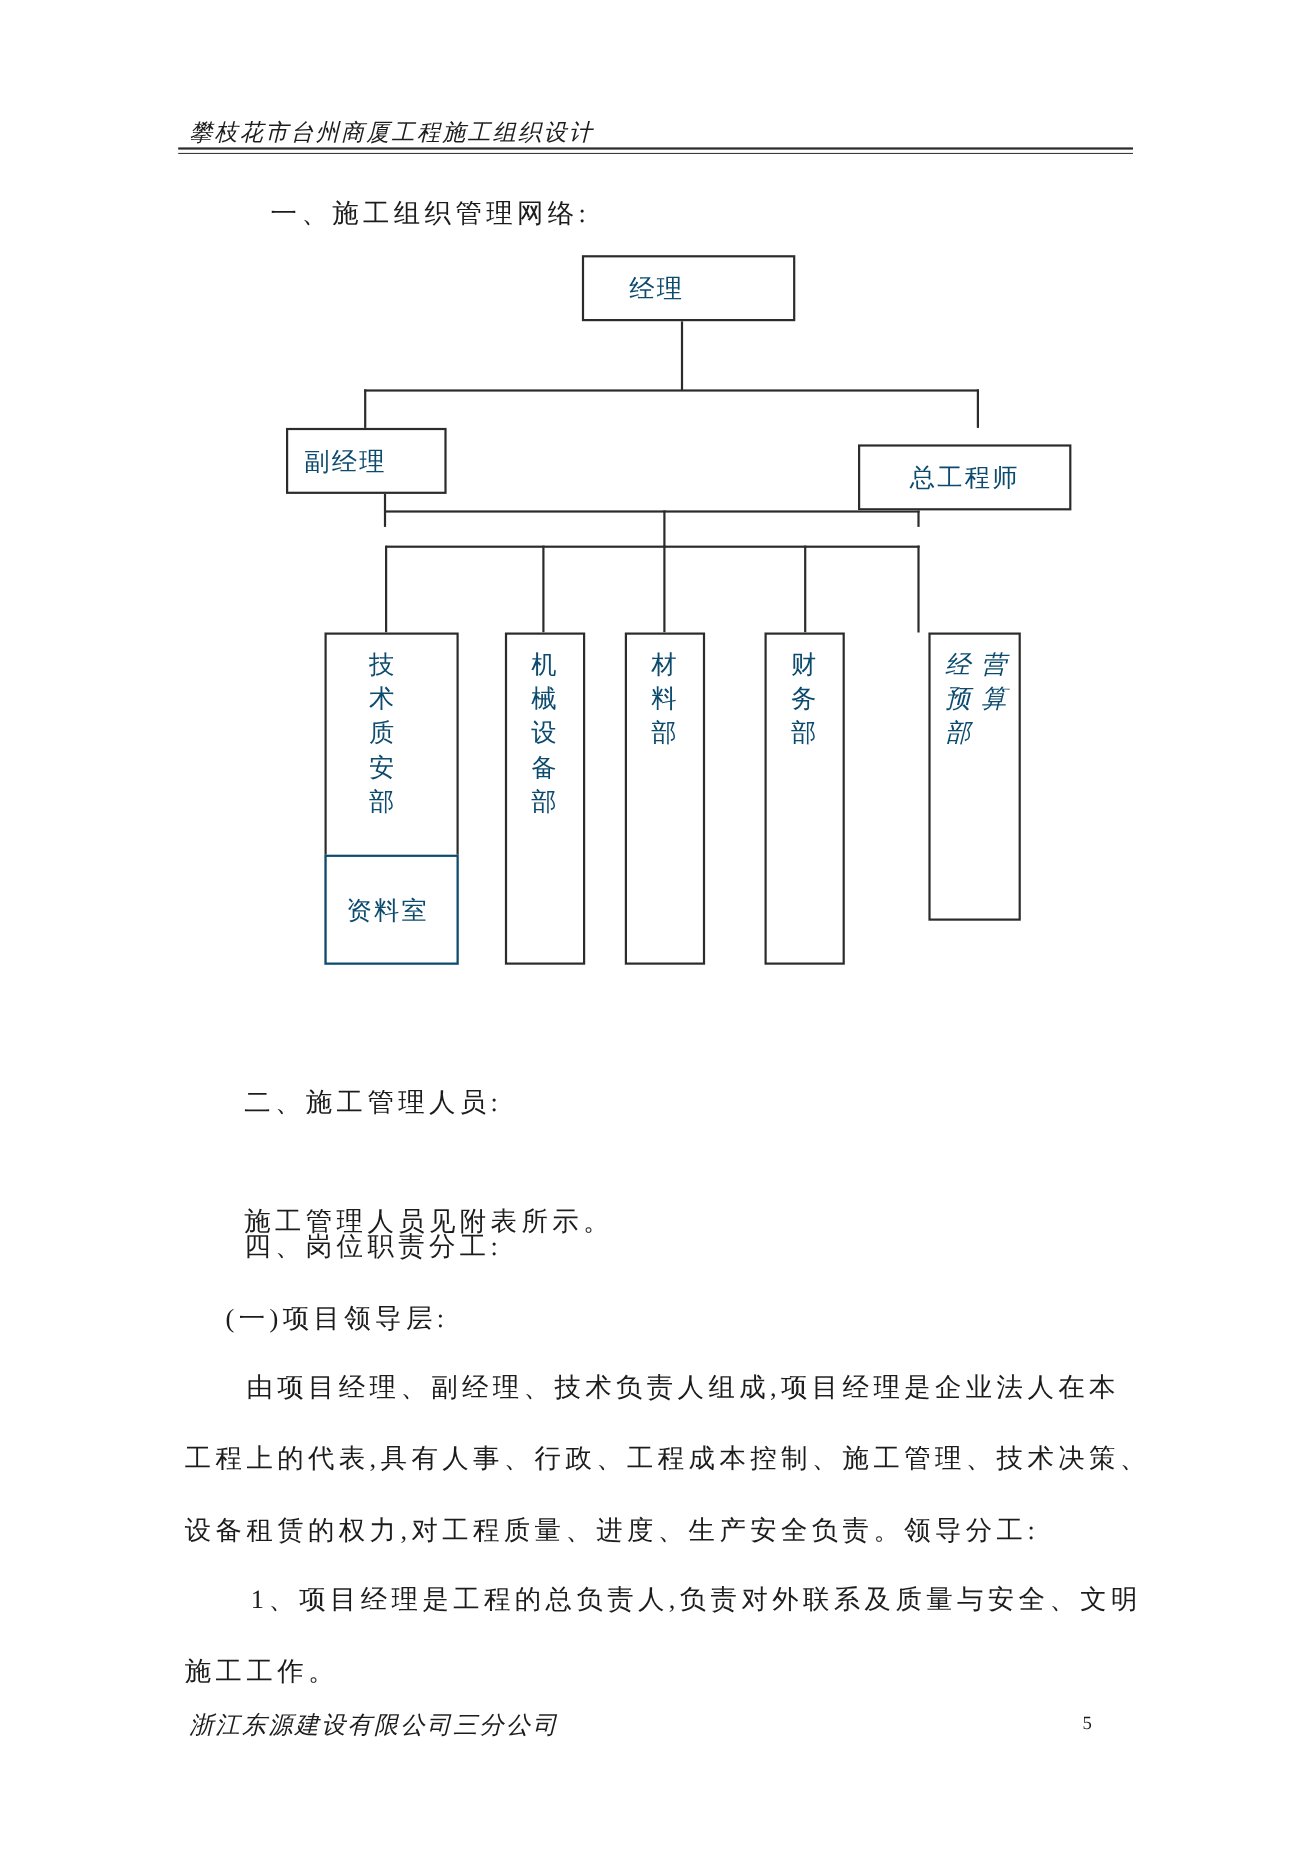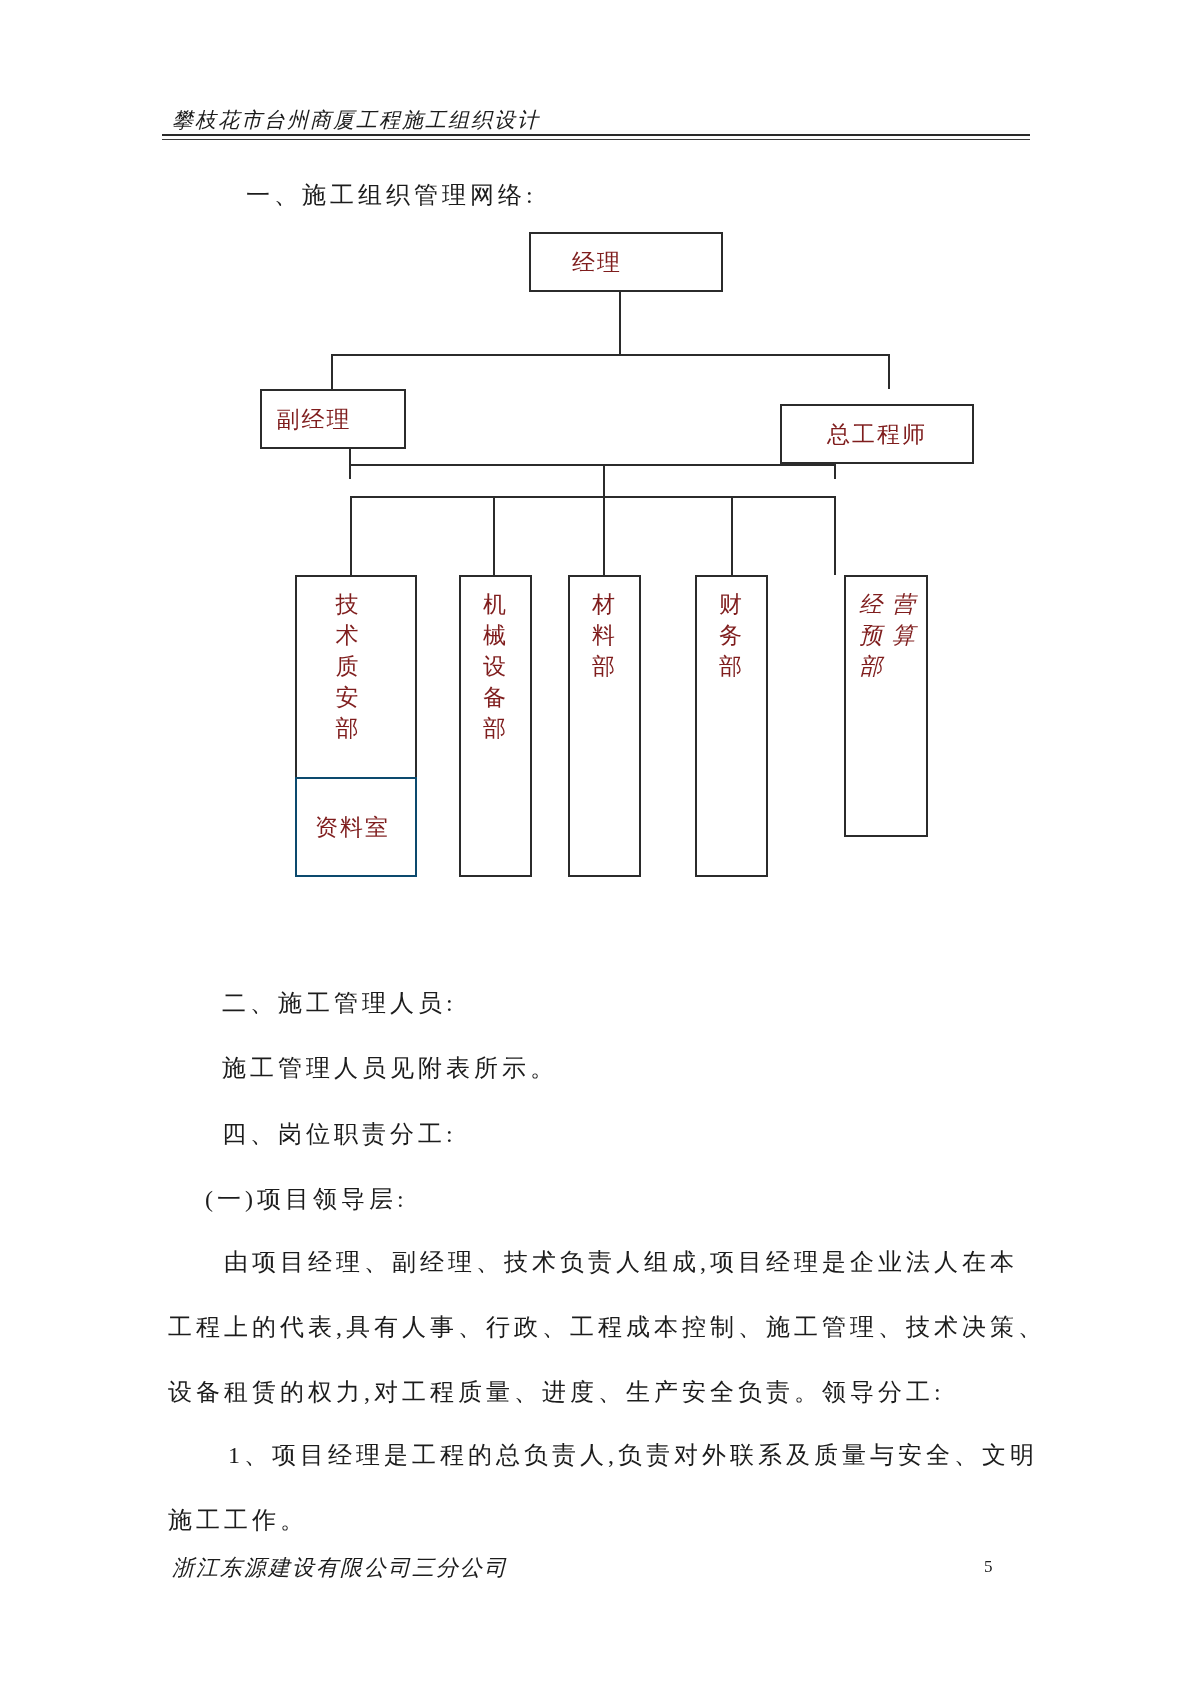--- a/index.html
+++ b/index.html
@@ -34,21 +34,21 @@
     line-height:30px;
   }
   
   .obox{
     position:absolute;
     border:2px solid #2b2b2b;
     background:#ffffff;
     box-sizing:border-box;
     font-size:23px;
     letter-spacing:2px;
-    color:#7f1d1d;
+    color:#0c4a6e;
   }
   .obox.hcenter{display:flex;align-items:center;justify-content:center;white-space:nowrap;}
   .vtext{
     white-space:pre-line;
     text-align:center;
     line-height:31px;
     padding-top:12px;
     box-sizing:border-box;
     height:100%;
   }
@@ -129,21 +129,21 @@
     </div>
 
     <div class="obox" style="left:844px;top:575px;width:84px;height:262px;font-style:italic;">
       <div class="vtext" style="text-align:left;padding-left:13px;">经 营
 预 算
 部</div>
     </div>
   </div>
 
   <div class="abs bodyline" style="left:222px;top:988px;">二、施工管理人员:</div>
-  <div class="abs bodyline" style="left:222px;top:1053px;">施工管理人员见附表所示。</div>
+  <div class="abs bodyline" style="left:222px;top:1096px;">施工管理人员见附表所示。</div>
   <div class="abs bodyline" style="left:222px;top:1119px;">四、岗位职责分工:</div>
   <div class="abs bodyline" style="left:205px;top:1184px;">(一)项目领导层:</div>
 
   <div class="abs bodyline" style="left:224px;top:1247px;">由项目经理、副经理、技术负责人组成,项目经理是企业法人在本</div>
   <div class="abs bodyline" style="left:168px;top:1312px;">工程上的代表,具有人事、行政、工程成本控制、施工管理、技术决策、</div>
   <div class="abs bodyline" style="left:168px;top:1377px;">设备租赁的权力,对工程质量、进度、生产安全负责。领导分工:</div>
   <div class="abs bodyline" style="left:228px;top:1440px;">1、项目经理是工程的总负责人,负责对外联系及质量与安全、文明</div>
   <div class="abs bodyline" style="left:168px;top:1505px;">施工工作。</div>
 
   <div class="abs calligraphy" style="left:172px;top:1553px;font-size:22px;">浙江东源建设有限公司三分公司</div>

